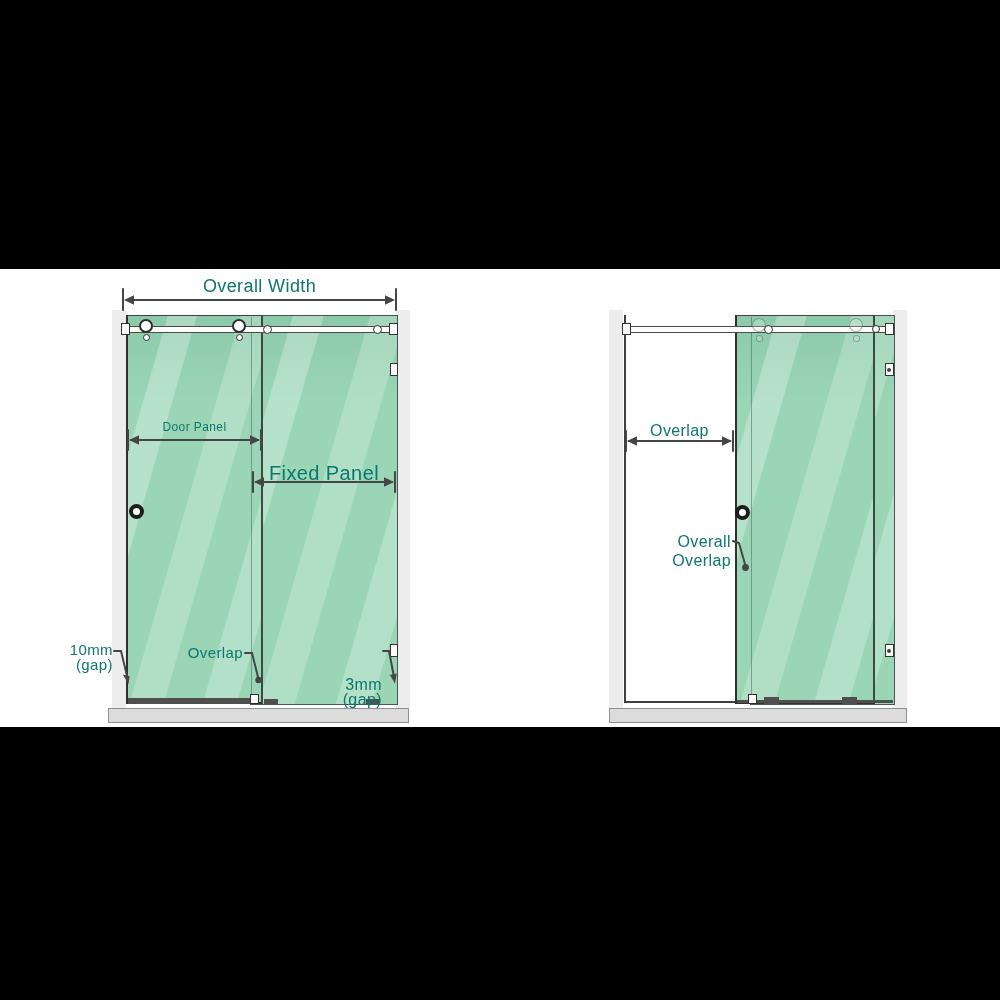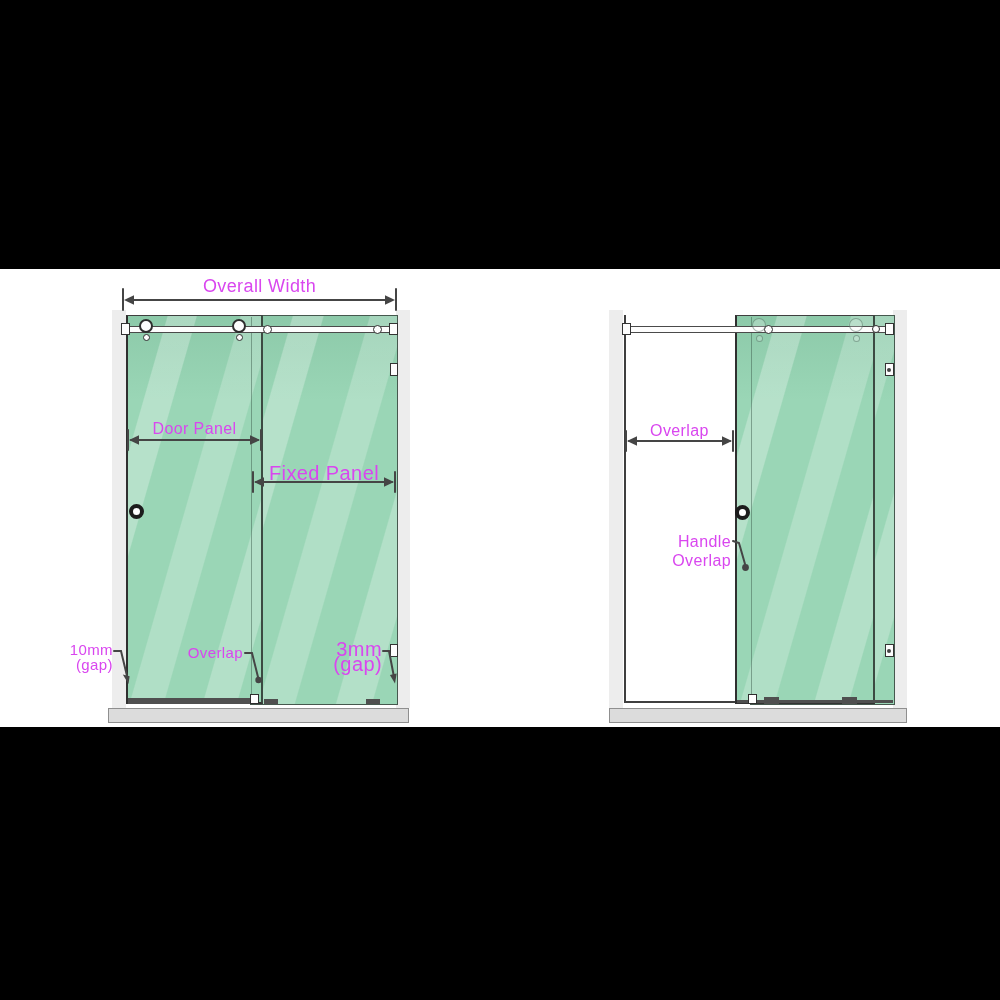--- a/index.html
+++ b/index.html
@@ -27,21 +27,21 @@
   .bracket{background:#fdfdfd;border:1.5px solid #333;box-sizing:border-box;}
   .clamp{background:#fdfdfd;border:1.5px solid #333;box-sizing:border-box;}
   .clamp .dot{position:absolute;left:1px;top:4px;width:4px;height:4px;background:#444;border-radius:50%;}
   .roller{background:#fdfdfd;border:2px solid #2e2e2e;border-radius:50%;box-sizing:border-box;}
   .roller-sm{background:#fdfdfd;border:1.5px solid #2e2e2e;border-radius:50%;box-sizing:border-box;}
   .roller-faint{background:rgba(255,255,255,0.22);border:1.5px solid rgba(60,95,78,0.45);border-radius:50%;box-sizing:border-box;}
   .knob{background:#ffffff;border:4.5px solid #1c1c1c;border-radius:50%;box-sizing:border-box;}
   .tray{background:#dcdcdc;border:1px solid #8f8f8f;box-sizing:border-box;}
   .seal{background:#4f4f4f;}
   .guide{background:#ffffff;border:1.5px solid #2e2e2e;box-sizing:border-box;}
-  .lbl{position:absolute;color:#d946ef;letter-spacing:0.4px;line-height:1.0;}
+  .lbl{position:absolute;color:#0f766e;letter-spacing:0.4px;line-height:1.0;}
   .lbl-c{text-align:center;}
   .lbl-r{text-align:right;}
   .dim-svg{position:absolute;left:0;top:0;width:1000px;height:1000px;pointer-events:none;}
   .dim-svg line, .dim-svg path{stroke:#454545;stroke-width:2;fill:none;stroke-linecap:round;}
   .dim-svg polygon, .dim-svg circle{fill:#454545;stroke:none;}
 </style>
 </head>
 <body>
 
 <div id="canvas">
@@ -150,31 +150,31 @@
       <path d="M383,651 L389,651 L394,677"></path>
       <polygon points="395,683.5 389.9,674.9 396.7,673.5"></polygon>
     </g>
     <g>
       <path d="M733,541 L739,543 L745,564"></path>
       <circle cx="745.5" cy="567.5" r="3.4"></circle>
     </g>
   </svg>
 
   <div class="lbl lbl-c" style="left:123px;top:277px;width:273px;font-size:18px;">Overall Width</div>
-  <div class="lbl lbl-c" style="left:127px;top:421px;width:135px;font-size:16px;">Door Panel</div>
+  <div class="lbl lbl-c" style="left:127px;top:421px;width:135px;font-size:12px;">Door Panel</div>
   <div class="lbl lbl-c" style="left:252px;top:463px;width:144px;font-size:20px;">Fixed Panel</div>
 
   <div class="lbl lbl-r" style="left:40px;top:642px;width:73px;font-size:15px;line-height:15px;">
     <div>10mm</div>
     <div>(gap)</div>
   </div>
   <div class="lbl lbl-r" style="left:160px;top:645px;width:83px;font-size:15px;">Overlap</div>
-  <div class="lbl lbl-r" style="left:310px;top:642px;width:72px;font-size:20px;line-height:15px;">
+  <div class="lbl lbl-r" style="left:310px;top:677px;width:72px;font-size:16px;line-height:15px;">
     <div>3mm</div>
     <div>(gap)</div>
   </div>
 
   <div class="lbl lbl-c" style="left:626px;top:423px;width:107px;font-size:16px;">Overlap</div>
   <div class="lbl lbl-r" style="left:640px;top:532px;width:91px;font-size:16px;line-height:19px;">
-    <div>Handle</div>
+    <div>Overall</div>
     <div>Overlap</div>
   </div>
 </div>
 
 </body></html>

